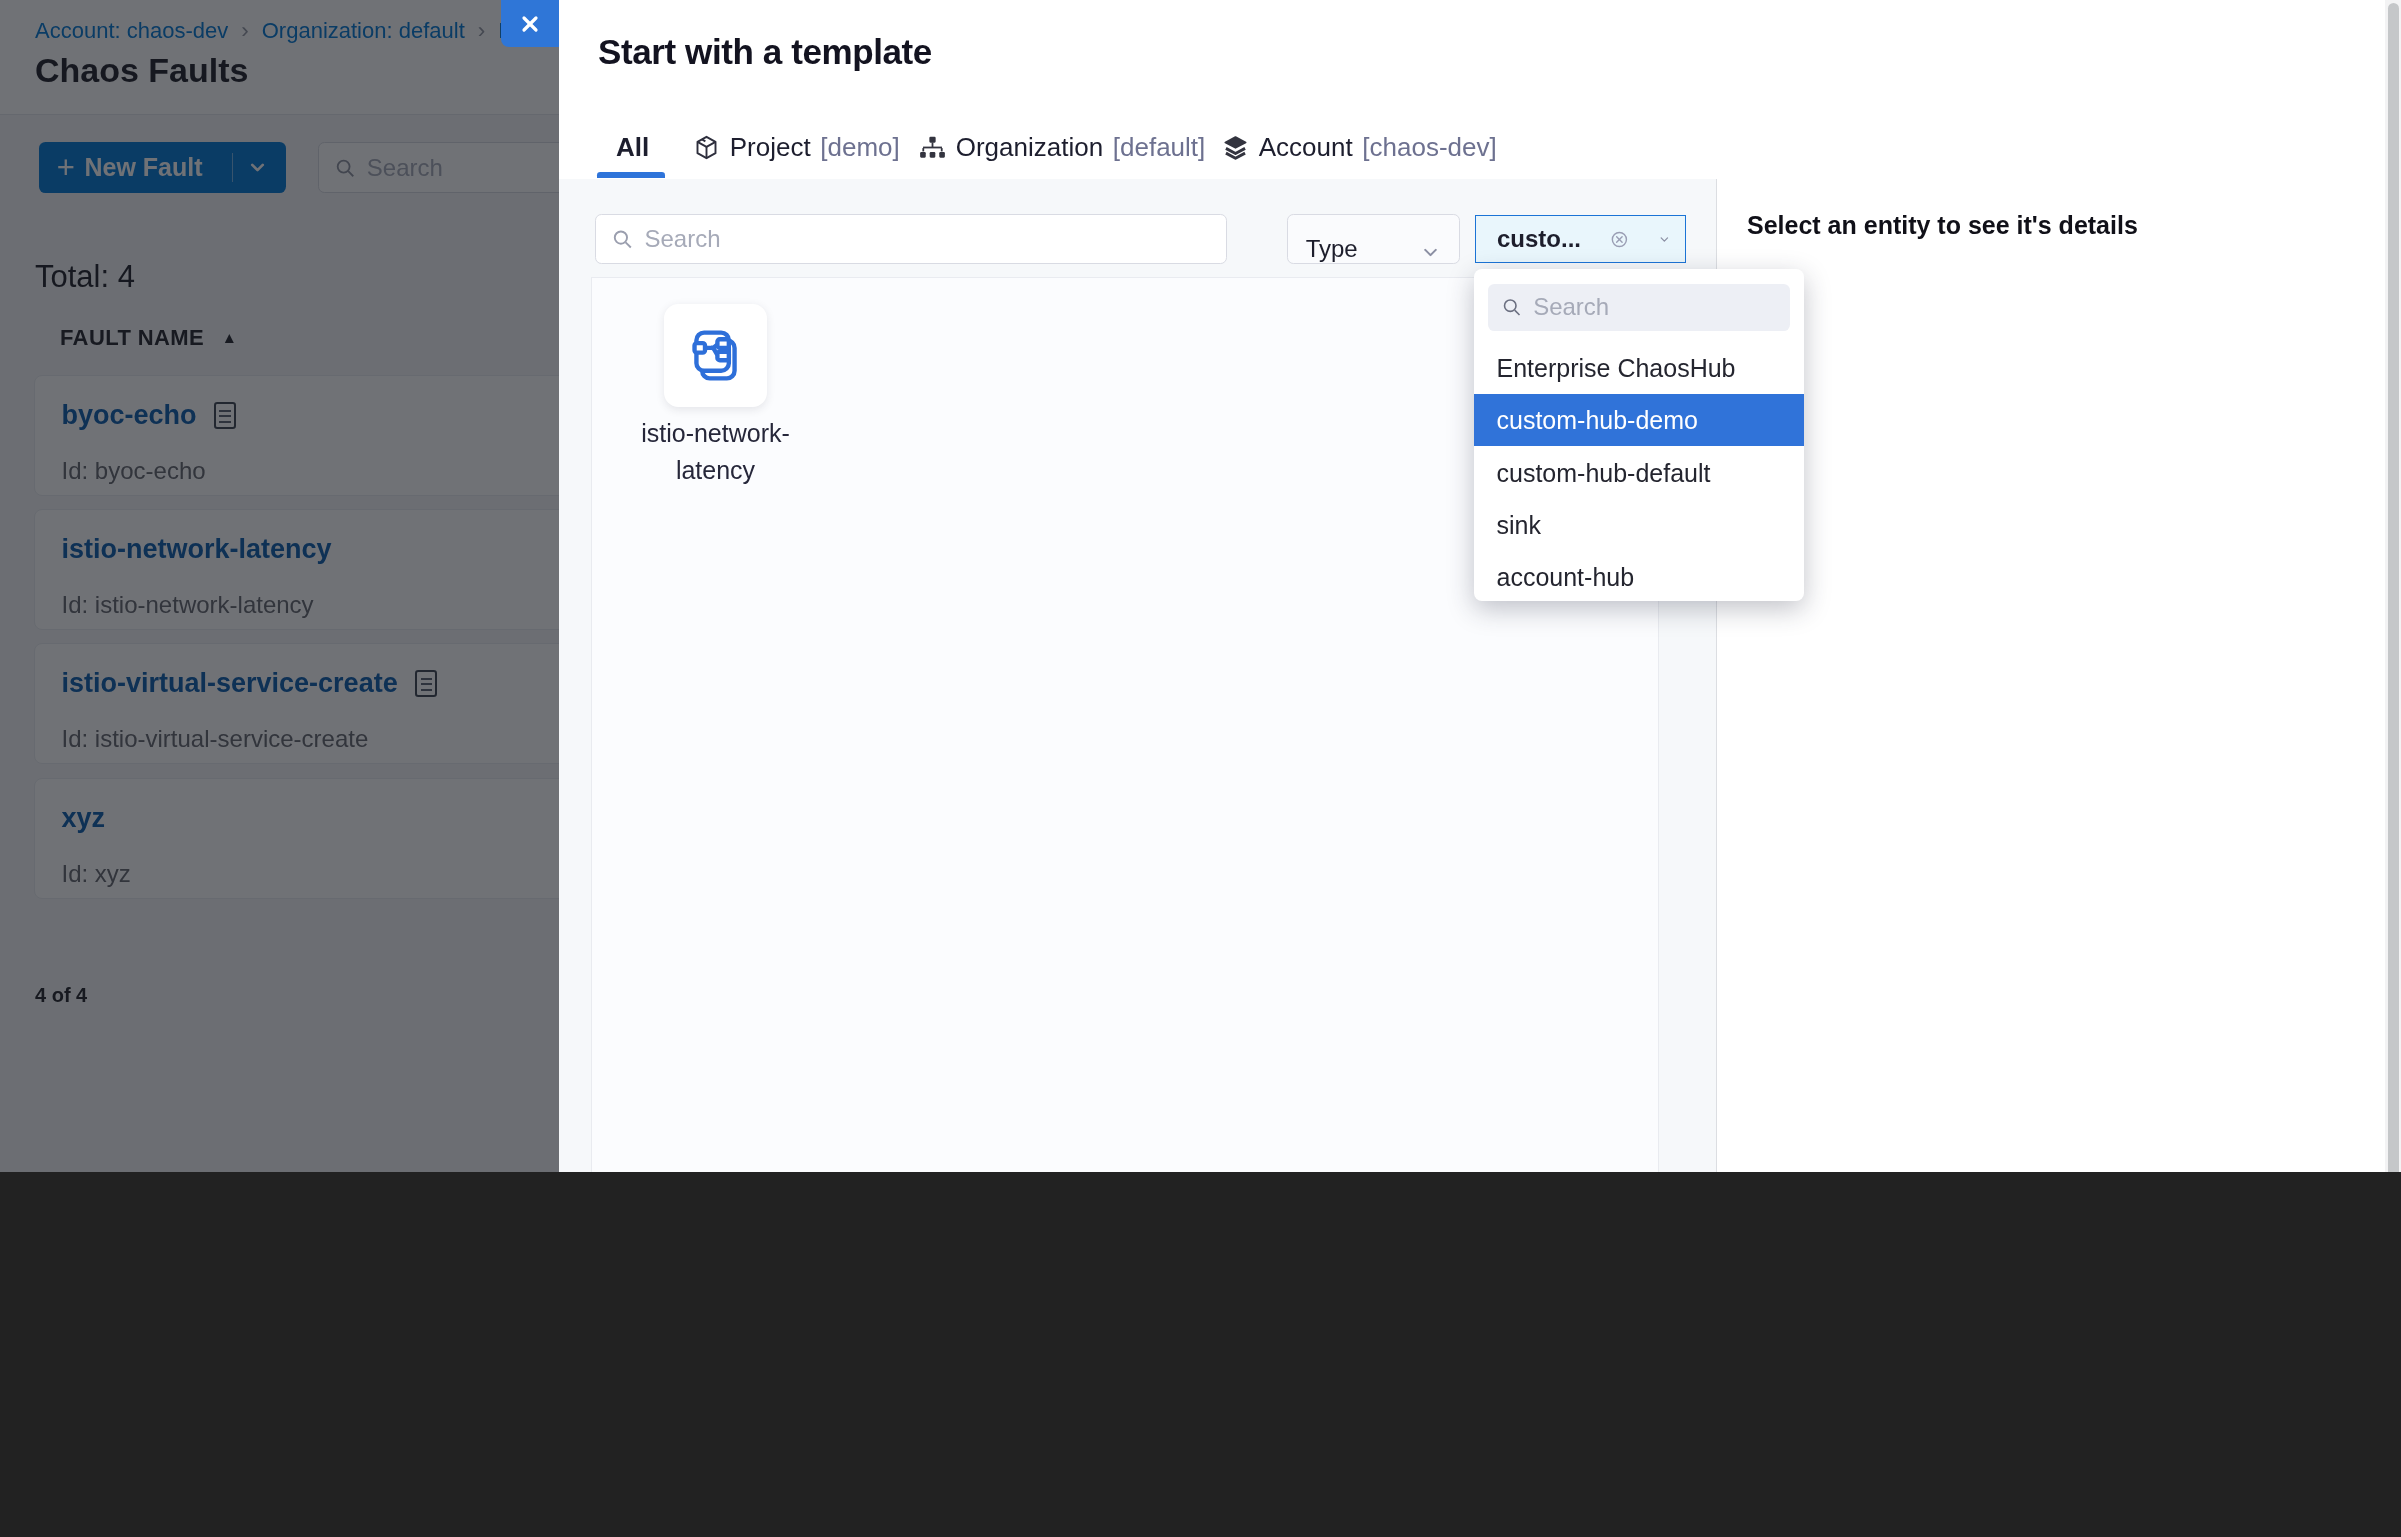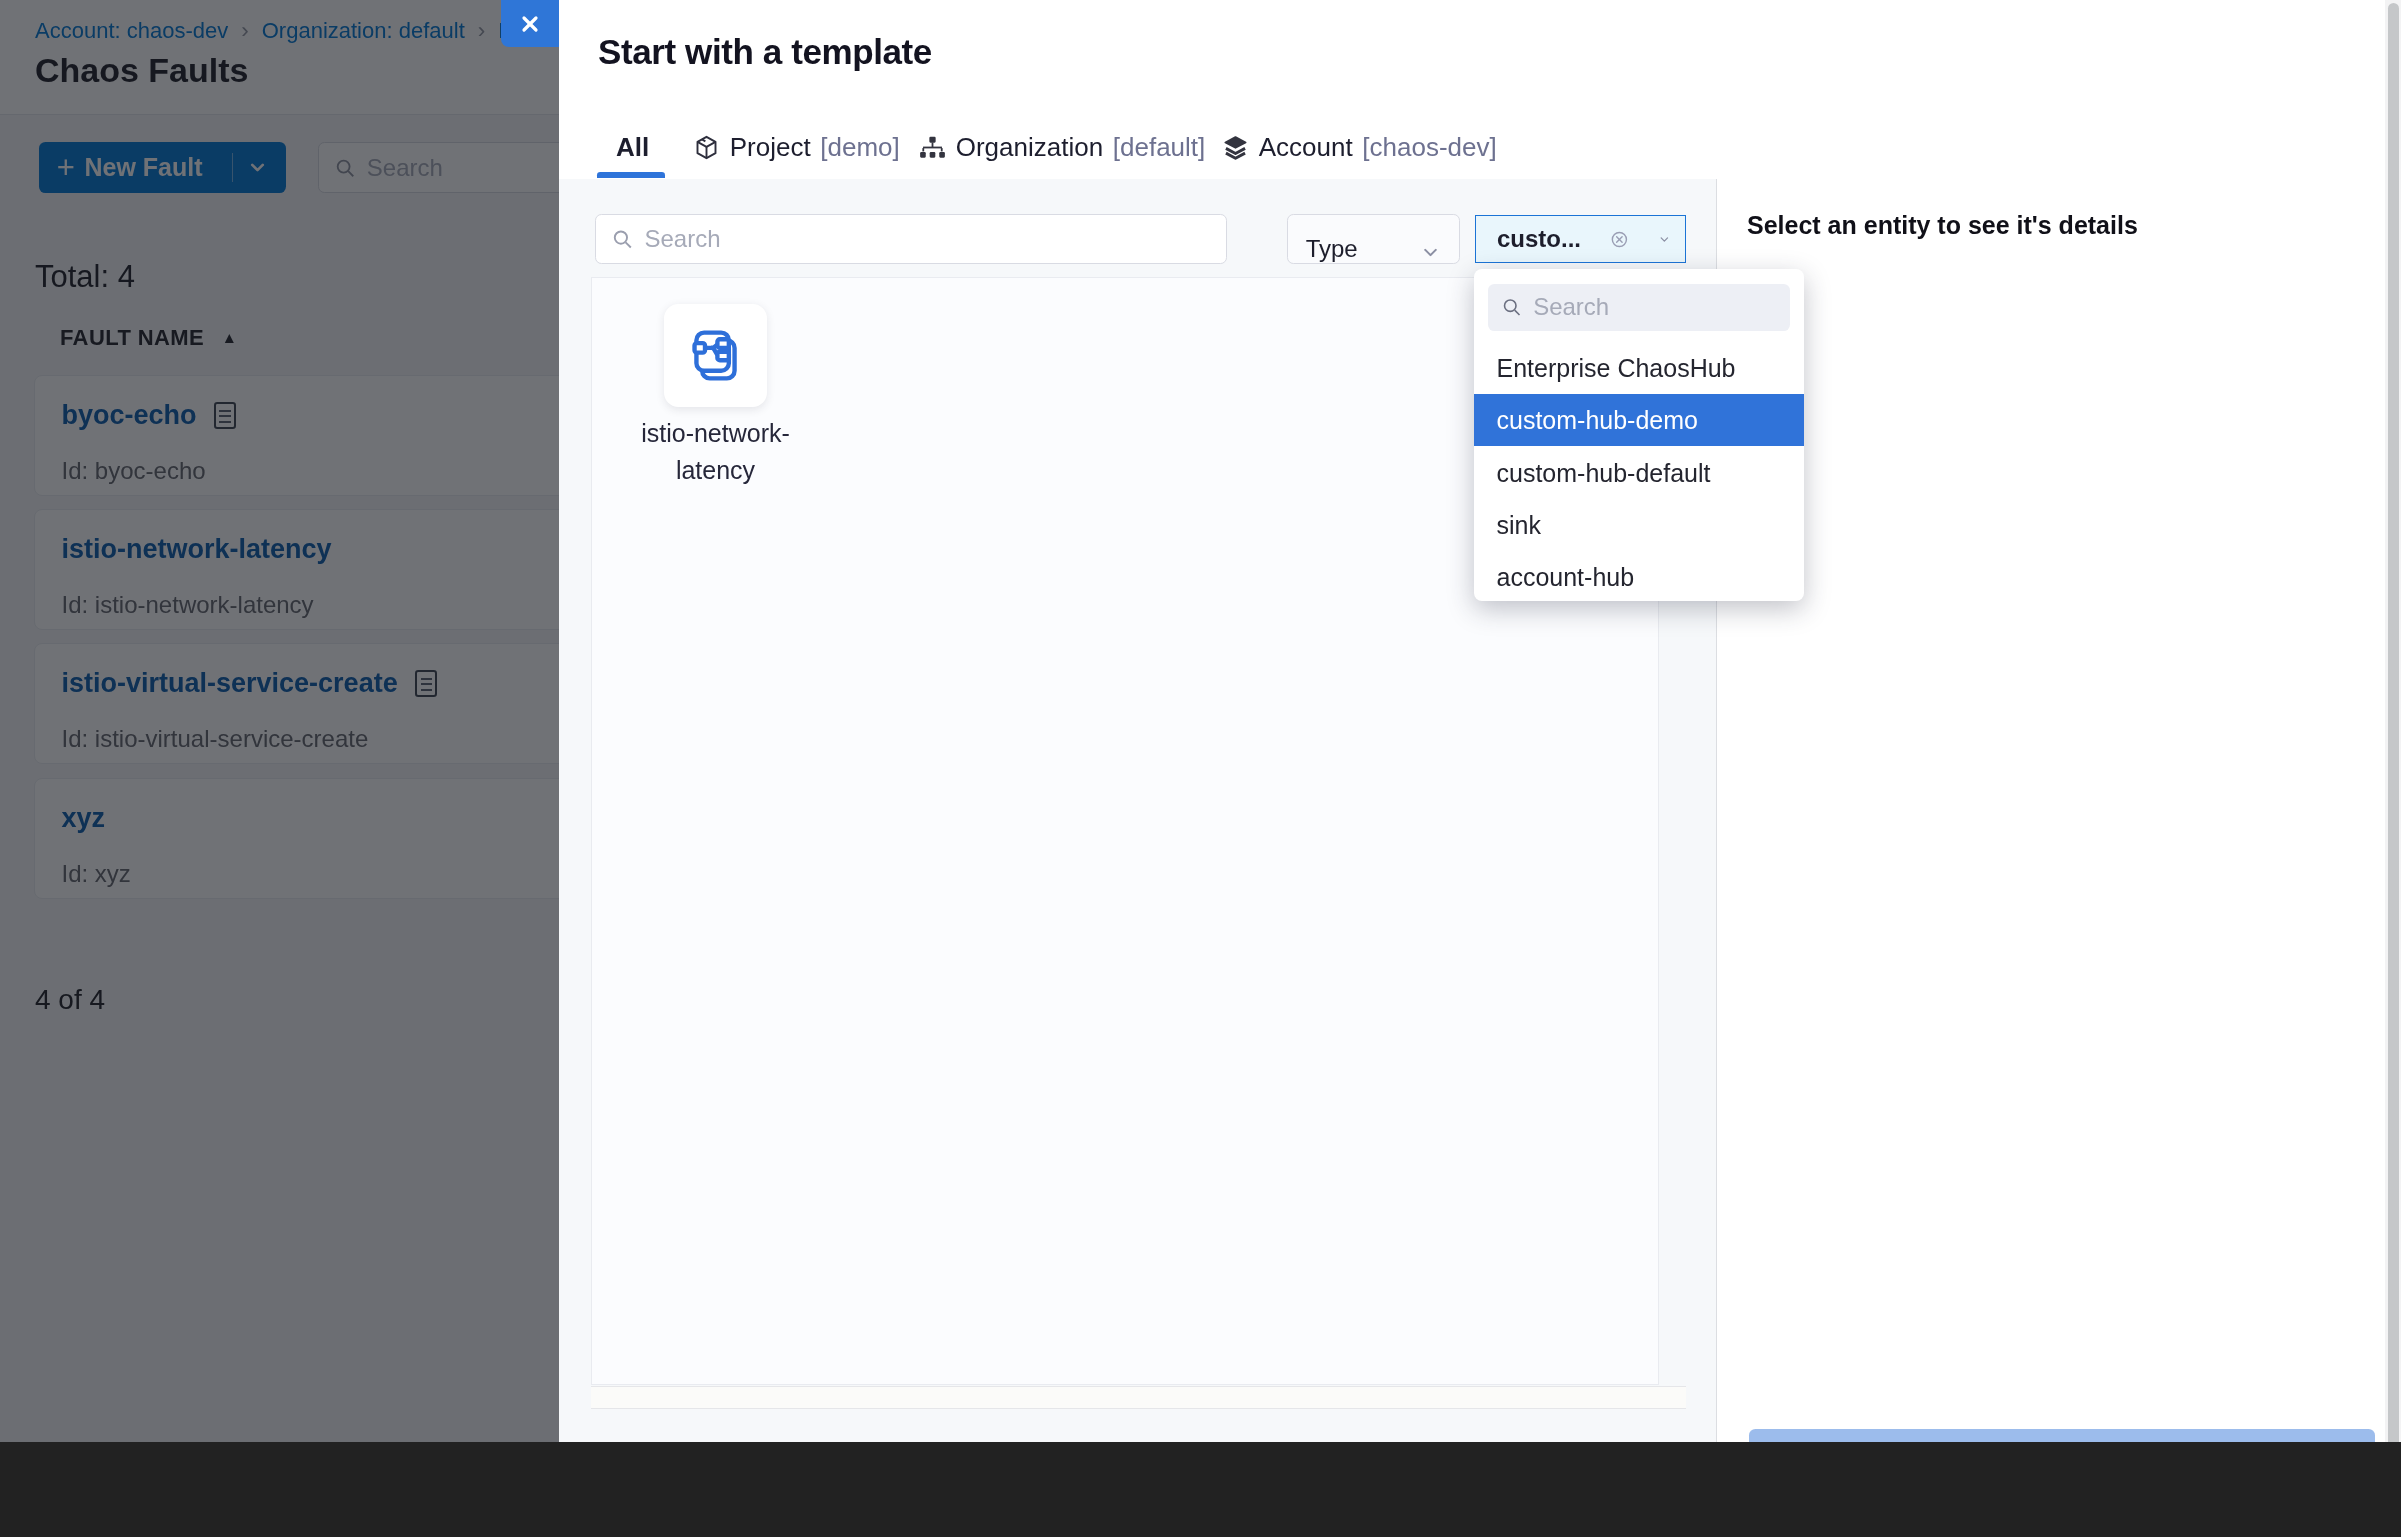--- a/index.html
+++ b/index.html
@@ -1,17 +1,17 @@
 <!DOCTYPE html>
 <html style="font-size:13px"><head>
 <meta charset="utf-8">
 <style>
   * { margin:0; padding:0; box-sizing:border-box; }
   body { background:#222; }
-  .stage { position:relative; width:2401px; height:1442px; overflow:hidden; background:#fff;
+  .stage { position:relative; width:2401px; height:1172px; overflow:hidden; background:#fff;
            font-family:"Liberation Sans","DejaVu Sans",sans-serif; color:#1f2028; }
   .abs { position:absolute; }
 
   
   .base-page { left:0; top:0; width:2401px; height:1538px; background:#f5f6f8; }
   .page-header { left:0; top:0; width:2401px; height:115px; background:#fff; border-bottom:0.8px solid #e4e6ea; }
   .breadcrumb { left:35px; top:17.7px; width:515px; height:27px; font-size:22px; white-space:nowrap; overflow:hidden; display:flex; gap:13px; align-items:center; }
   .crumb { color:#0278d5; }
   .crumb-sep { color:#9397a3; font-size:22.5px; }
   .page-title { left:35px; top:51px; font-size:34px; font-weight:700; color:#1f2028; }
@@ -24,21 +24,21 @@
                     display:flex; align-items:center; padding:0 14.5px; gap:11.3px; }
   .total-label { left:35px; top:259px; font-size:31px; font-weight:400; }
   .col-header { left:60px; top:325px; font-size:22px; font-weight:700; letter-spacing:0.4px; color:#23242c; display:flex; align-items:center; gap:17.7px; }
   .col-header .arrow { font-size:15.3px; }
   .fault-card { left:34px; width:1682px; height:121px; background:#fff; border:0.8px solid #e9ebef; border-radius:8px; }
   .fault-name { position:absolute; left:26.5px; top:24px; font-size:27px; font-weight:700; color:#0b5cad; display:flex; align-items:center; gap:17.7px; }
   .fault-id { position:absolute; left:26.5px; top:81px; font-size:24px; color:#64666e; }
   .doc-icon { width:22px; height:27px; border:2px solid #3d4452; border-radius:3.2px; position:relative; }
   .doc-icon i { position:absolute; left:3.2px; right:3.2px; height:2px; background:#5a6170; }
   .doc-icon i:nth-child(1){top:5.6px;} .doc-icon i:nth-child(2){top:11.3px;} .doc-icon i:nth-child(3){top:17px;}
-  .pagination { left:35px; top:984px; font-size:28px; font-weight:400; color:#212228; }
+  .pagination { left:35px; top:984px; font-size:20px; font-weight:700; color:#212228; }
 
   
   .hscroll-zone { left:0; top:1512px; width:2401px; height:26px; background:#f9f9fa; border-top:0.8px solid #dfe0e2; border-bottom:0.8px solid #d2d3d5; }
   .hscroll-thumb { left:567px; top:1516px; width:1781px; height:14.5px; background:#b9babc; border-radius:7.2px; }
 
   .overlay { left:0; top:0; width:559px; height:1538px; background:rgba(17,20,26,.60); }
 
   
   .modal { left:559px; top:0; width:1842px; height:1512px; background:#fff; }
   .modal-title { left:39px; top:32px; font-size:35px; font-weight:700; color:#131320; letter-spacing:-0.4px; }

